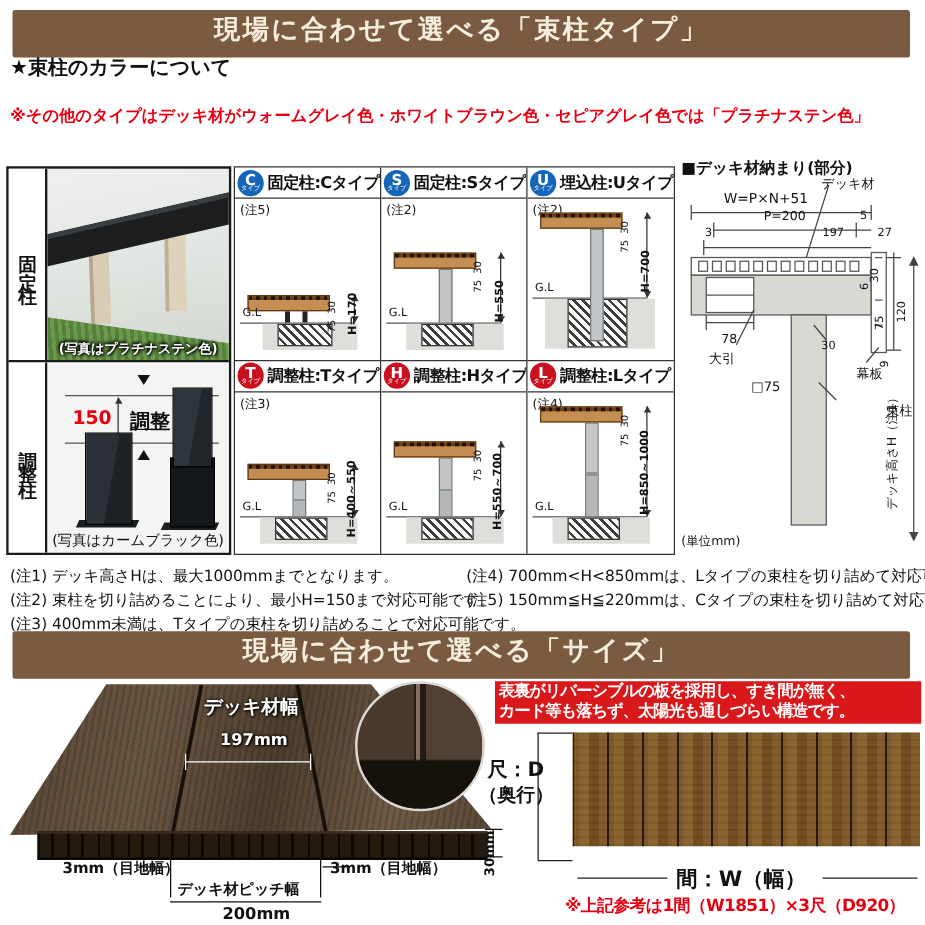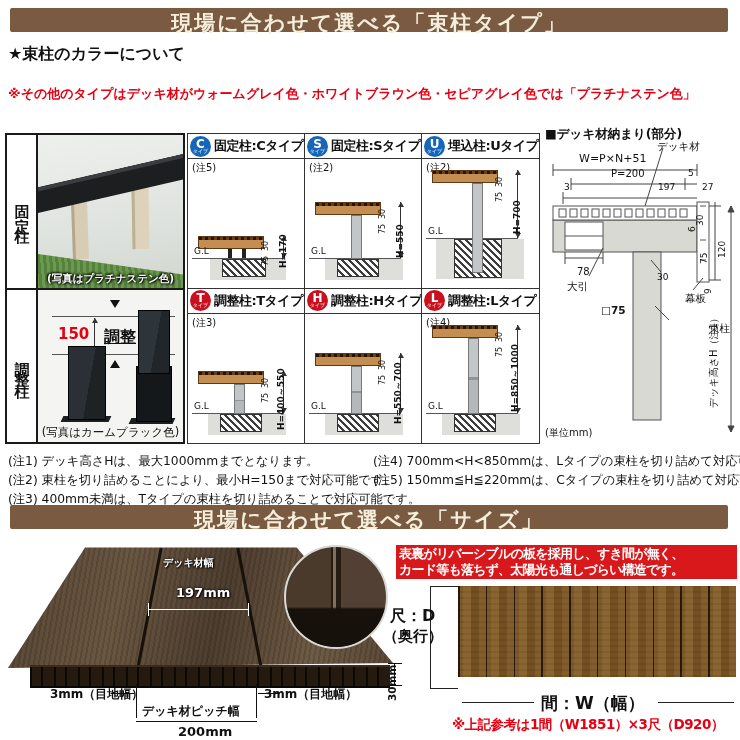--- a/index.html
+++ b/index.html
@@ -1,20 +1,20 @@
 <!DOCTYPE html>
 <html><head>
 <meta charset="utf-8">
 <style>
   html,body{margin:0;padding:0;background:#fff;}
   .page{position:relative;width:740px;height:740px;background:#fff;overflow:hidden;
         font-family:"DejaVu Sans",sans-serif;color:#111;}
   .abs{position:absolute;}
   
-  .banner{position:absolute;left:10px;width:718px;height:24px;background:#7a5b41;
+  .banner{position:absolute;left:10px;width:718px;height:38px;background:#7a5b41;
           color:#f6eedc;font-weight:bold;font-size:21px;line-height:31px;text-align:center;
           letter-spacing:2px;border-radius:2px;}
   
   .sec-head{position:absolute;left:8px;top:44px;font-size:16px;font-weight:bold;}
   .rednote{position:absolute;left:8px;font-size:13px;font-weight:bold;color:#e60012;line-height:17px;white-space:nowrap;}
   
   .lp{position:absolute;left:5px;top:133px;width:180px;height:311px;border:2px solid #1a1a1a;
       box-sizing:border-box;display:flex;flex-direction:column;background:#fff;}
   .lp-cell{flex:1;display:flex;min-height:0;}
   .lp-cell.first{border-bottom:2px solid #1a1a1a;}
@@ -341,21 +341,21 @@
     <div class="lab dim" style="left:74px;top:56px;margin-left:39px;">197</div>
     <div class="lab dim" style="left:157px;top:56px;">27</div>
     <div class="rot dim" style="left:160px;top:90px;font-size:9px;">30</div>
     <div class="rot dim" style="left:152px;top:96px;font-size:9px;">6</div>
     <div class="rot dim" style="left:182px;top:122px;font-size:9px;">120</div>
     <div class="rot dim" style="left:164px;top:128px;font-size:9px;">75</div>
     <div class="rot dim" style="left:168px;top:158px;font-size:9px;">9</div>
     <div class="lab dim" style="left:112px;top:146px;">30</div>
     <div class="lab dim" style="left:32px;top:140px;font-size:10px;">78</div>
     <div class="lab" style="left:22px;top:154px;">大引</div>
-    <div class="lab" style="left:56px;top:178px;font-weight:bold;">□75</div>
+    <div class="lab" style="left:56px;top:178px;">□75</div>
     <div class="lab" style="left:140px;top:166px;">幕板</div>
     <div class="lab" style="left:126px;top:196px;margin-left:38px;">束柱</div>
     <div class="rot" style="left:176px;top:268px;font-size:10px;">デッキ高さH（注1）</div>
     <div class="lab" style="left:0px;top:300px;font-size:10px;">(単位mm)</div>
   </div>
 
   <div class="notes" style="left:8px;">
     <div>(注1) デッキ高さHは、最大1000mmまでとなります。</div>
     <div>(注2) 束柱を切り詰めることにより、最小H=150まで対応可能です。</div>
     <div>(注3) 400mm未満は、Tタイプの束柱を切り詰めることで対応可能です。</div>
@@ -365,21 +365,21 @@
     <div>(注5) 150mm≦H≦220mmは、Cタイプの束柱を切り詰めて対応可能です。</div>
   </div>
 
   <div class="banner" style="top:505px;">現場に合わせて選べる「サイズ」</div>
 
   <div class="photo">
     <div class="p-surface"></div>
     <div class="p-groove" style="left:140px;transform:rotate(11deg);"></div>
     <div class="p-groove" style="left:240px;transform:rotate(-11deg);"></div>
     <div class="p-section"></div>
-    <div class="wlab" style="left:155px;top:11px;font-size:10px;">デッキ材幅</div>
+    <div class="wlab" style="left:155px;top:11px;font-size:15px;">デッキ材幅</div>
     <div class="wlab" style="left:168px;top:40px;font-size:13px;">197mm</div>
     <div class="dimline" style="left:140px;top:64px;width:100px;height:1px;"></div>
     <div class="dimline" style="left:140px;top:58px;width:1px;height:13px;"></div>
     <div class="dimline" style="left:240px;top:58px;width:1px;height:13px;"></div>
     <div class="dimline dark" style="left:128px;top:139px;width:1px;height:34px;"></div>
     <div class="dimline dark" style="left:248px;top:139px;width:1px;height:34px;"></div>
     <div class="blab" style="left:42px;top:141px;">3mm（目地幅）</div>
     <div class="blab" style="left:256px;top:141px;">3mm（目地幅）</div>
     <div class="dimline dark" style="left:104px;top:148px;width:22px;height:1px;"></div>
     <div class="dimline dark" style="left:250px;top:148px;width:22px;height:1px;"></div>

